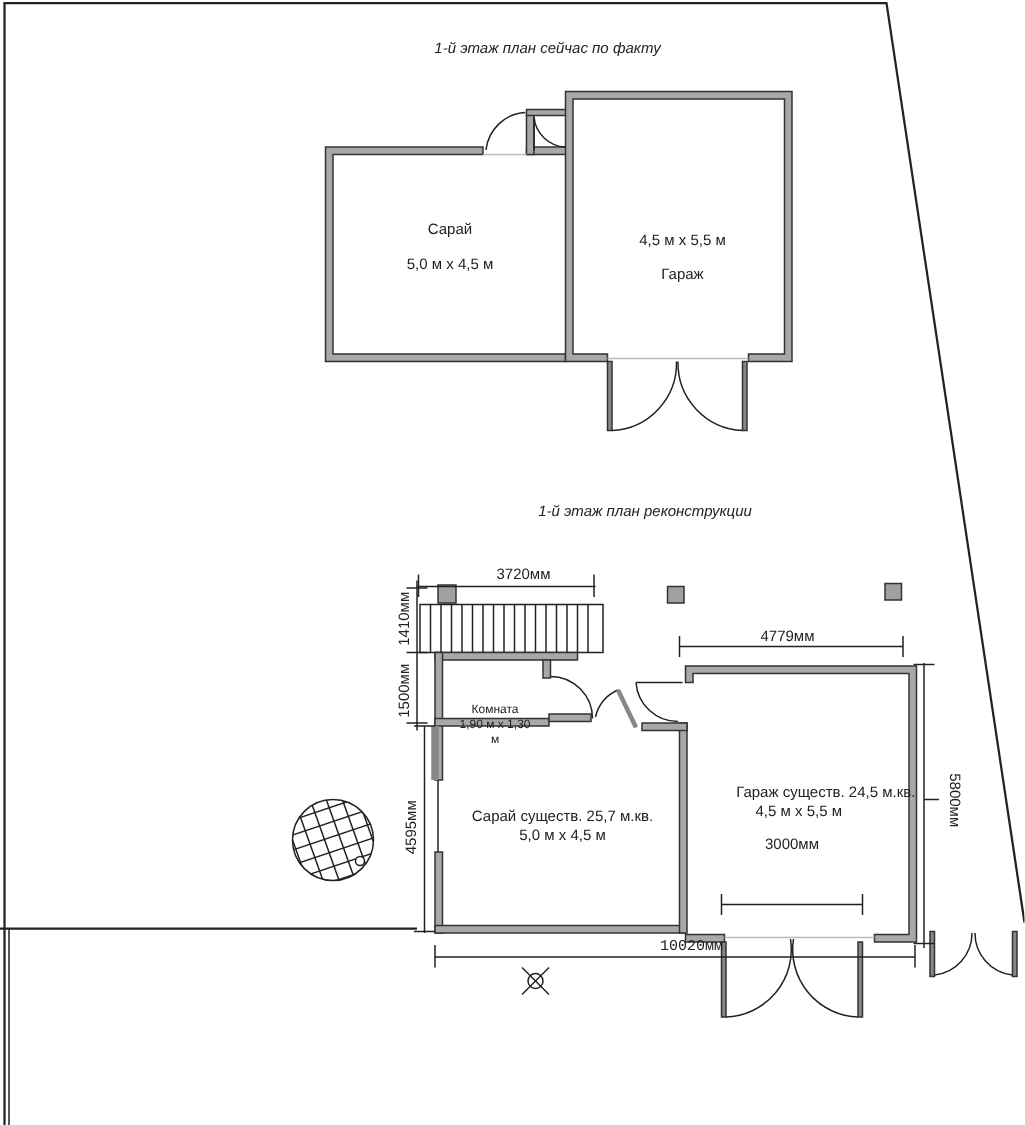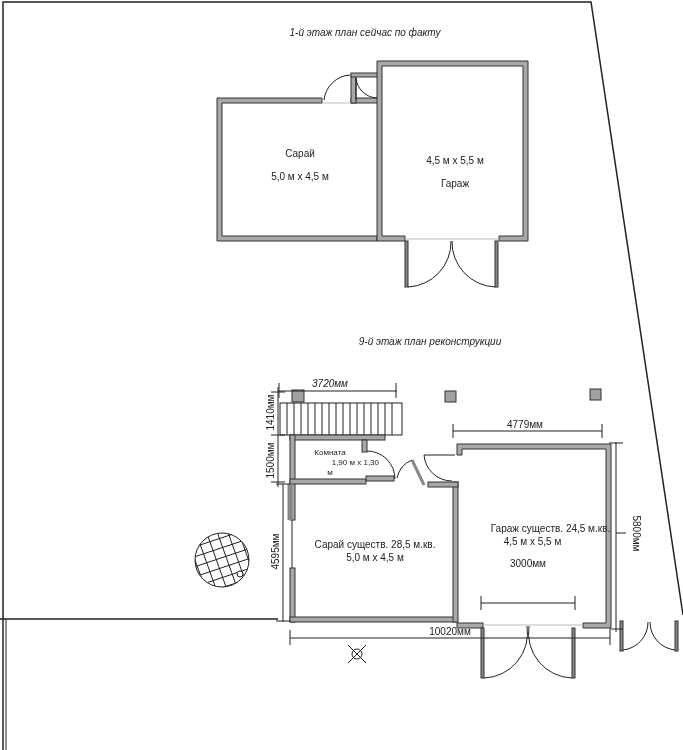--- a/index.html
+++ b/index.html
@@ -1,21 +1,21 @@
 <!DOCTYPE html>
 <html><head>
 <meta charset="utf-8">
 <style>
   html, body { margin: 0; padding: 0; background: #ffffff; }
   body { width: 683px; height: 750px; position: relative; overflow: hidden;
          font-family: "Liberation Sans", sans-serif; color: #222; }
   svg { position: absolute; left: 0; top: 0; }
   .lbl { position: absolute; font-size: 10px; color: #222; text-align: center; white-space: nowrap; line-height: 13px; }
   .title { font-size: 10px; font-style: italic; }
-  .small { font-size: 8px; line-height: 11px; }
+  .small { font-size: 8px; line-height: 11px; margin-top: 20px; }
   .vert { transform: rotate(-90deg); transform-origin: center center; }
   .vert90 { transform: rotate(90deg); transform-origin: center center; }
 </style>
 </head>
 <body>
 
 <svg width="683" height="750" viewBox="0 0 683 750">
 
   <g fill="none" stroke="#222" stroke-width="1.5">
     <polyline points="3,750 3,2 591,2 683,615"></polyline>
@@ -179,37 +179,37 @@
       <line x1="215" y1="526" x2="240" y2="596"></line>
         <line x1="225" y1="524" x2="250" y2="594"></line>
       <line x1="235" y1="522" x2="260" y2="592"></line>
         <line x1="185" y1="532" x2="210" y2="602"></line>
     </g>
     <circle cx="240" cy="574" r="3" fill="#fff" stroke="#222"></circle>
   </g>
 </svg>
 
 <div class="lbl title" style="left:240px; top:26px; width:250px;">1-й этаж план сейчас по факту</div>
-<div class="lbl title" style="left:310px; top:335px; width:240px;">9-й этаж план реконструкции</div>
+<div class="lbl title" style="left:310px; top:335px; width:240px;">1-й этаж план реконструкции</div>
 
 <div class="lbl" style="left:250px; top:147px; width:100px;">Сарай</div>
 <div class="lbl" style="left:250px; top:170px; width:100px;">5,0 м x 4,5 м</div>
 <div class="lbl" style="left:405px; top:130px; width:100px;margin-top:47px;">Гараж</div>
 <div class="lbl" style="left:405px; top:154px; width:100px;">4,5 м x 5,5 м</div>
 
 <div class="lbl small" style="left:300px; top:447px; width:60px;">Комната</div>
-<div class="lbl small" style="left:309px; top:457px; width:70px;text-align:right;">1,90 м x 1,30</div>
+<div class="lbl small" style="left:295px; top:457px; width:70px;">1,90 м x 1,30</div>
 <div class="lbl small" style="left:300px; top:467px; width:60px;">м</div>
 
-<div class="lbl" style="left:300px; top:538px; width:150px;">Сарай существ. 28,5 м.кв.</div>
+<div class="lbl" style="left:300px; top:538px; width:150px;">Сарай существ. 25,7 м.кв.</div>
 <div class="lbl" style="left:300px; top:551px; width:150px;">5,0 м x 4,5 м</div>
 
 <div class="lbl" style="left:450px; top:522px; width:145px;padding-left:28px;">Гараж существ. 24,5 м.кв.</div>
 <div class="lbl" style="left:460px; top:535px; width:145px;">4,5 м x 5,5 м</div>
 
-<div class="lbl" style="left:295px; top:377px; width:70px;font-style:italic;">3720мм</div>
+<div class="lbl" style="left:314px; top:377px; width:70px;">3720мм</div>
 <div class="lbl vert" style="left:240px; top:406px; width:60px;">1410мм</div>
 <div class="lbl vert" style="left:240px; top:454px; width:60px;">1500мм</div>
 <div class="lbl vert" style="left:245px; top:545px; width:60px;">4595мм</div>
 <div class="lbl" style="left:490px; top:418px; width:70px;">4779мм</div>
 <div class="lbl vert90" style="left:606px; top:527px; width:60px;">5800мм</div>
 <div class="lbl" style="left:493px; top:557px; width:70px;">3000мм</div>
-<div class="lbl" style="left:415px; top:625px; width:70px;">10020мм</div>
+<div class="lbl" style="left:426px; top:625px; width:70px;font-family:Liberation Mono, monospace;">10020мм</div>
 
 </body></html>

